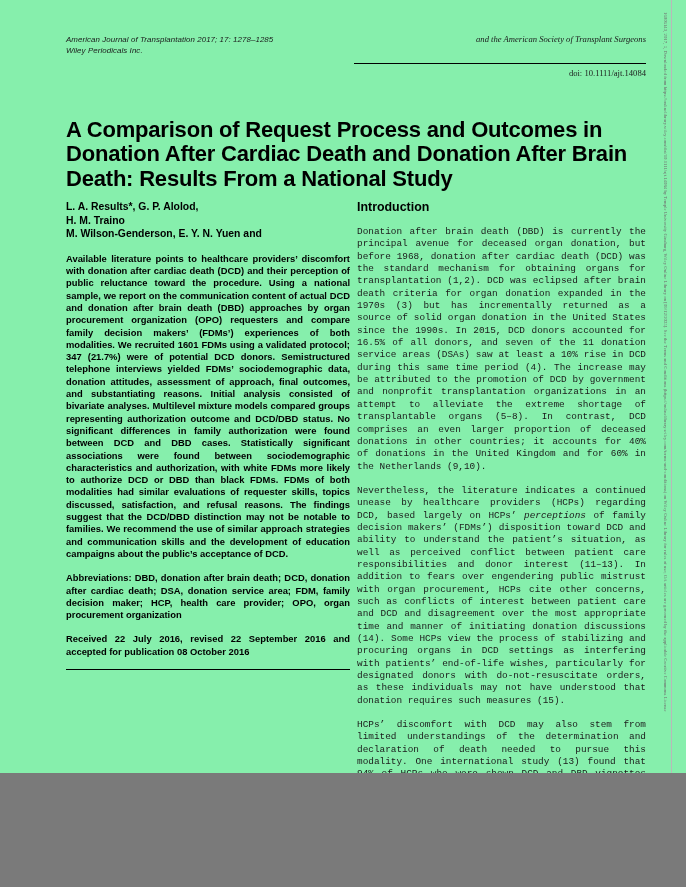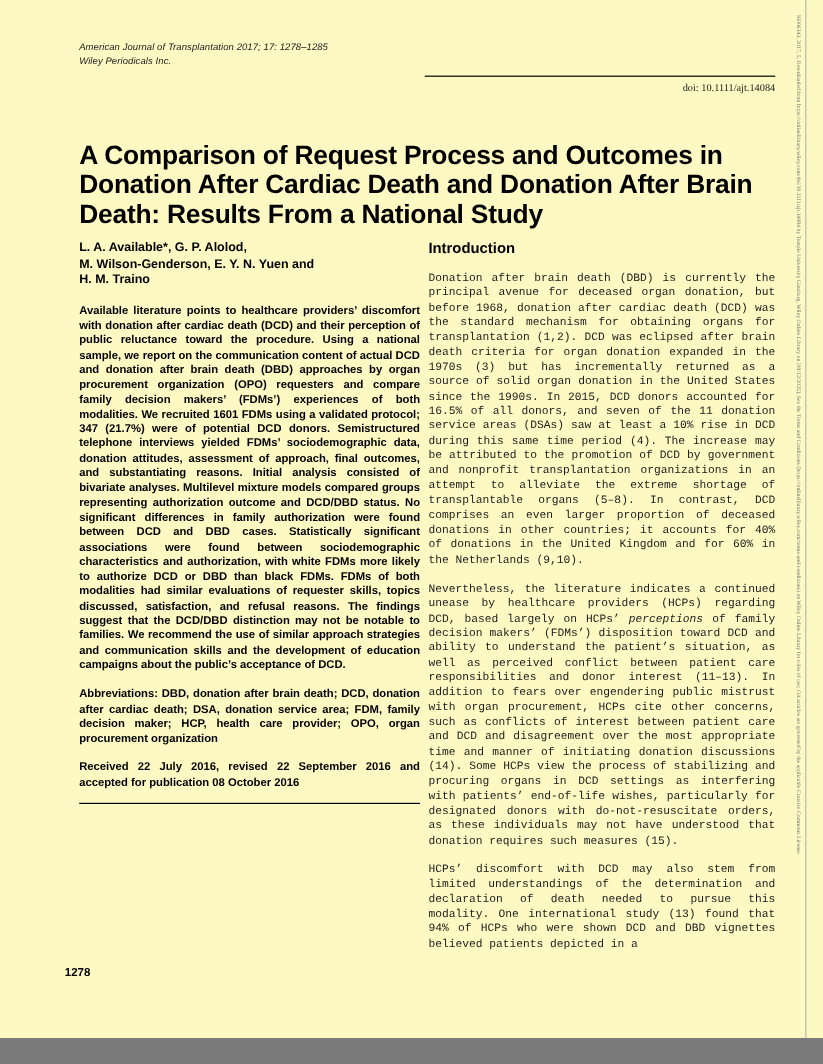--- a/index.html
+++ b/index.html
@@ -7,22 +7,22 @@
     margin: 0;
     padding: 0;
     background: #7a7a7a;
   }
   body {
     font-family: "Liberation Sans", sans-serif;
   }
   .page {
     position: relative;
     width: 686px;
-    height: 865px;
-    background: #fef9c3;
+    height: 773px;
+    background: #86efac;
     overflow: hidden;
     box-sizing: border-box;
   }
 
   
   .masthead {
     position: absolute;
     left: 66px;
     top: 34px;
     width: 580px;
@@ -211,35 +211,36 @@
 <body>
 
 <div class="page">
 
   <div class="masthead">
     <div class="journal-ref">
       <div>American Journal of Transplantation 2017; 17: 1278–1285</div>
       <div>Wiley Periodicals Inc.</div>
     </div>
     <div class="copyright-block">
+      <div class="copyright-line">and the American Society of Transplant Surgeons</div>
     </div>
   </div>
   <div class="header-rule"></div>
   <div class="doi-wrap">
     <div class="doi">doi: 10.1111/ajt.14084</div>
   </div>
 
   <h1 class="article-title">A Comparison of Request Process and Outcomes in Donation After Cardiac Death and Donation After Brain Death: Results From a National Study</h1>
 
   <div class="col-left">
 
     <div class="authors">
-      <div>L. A. Available*, G. P. Alolod,</div>
+      <div>L. A. Results*, G. P. Alolod,</div>
+      <div>H. M. Traino</div>
       <div>M. Wilson-Genderson, E. Y. N. Yuen and</div>
-      <div>H. M. Traino</div>
     </div>
 
 
     <div class="abstract">
       <p>Available literature points to healthcare providers’ discomfort with donation after cardiac death (DCD) and their perception of public reluctance toward the procedure. Using a national sample, we report on the communication content of actual DCD and donation after brain death (DBD) approaches by organ procurement organization (OPO) requesters and compare family decision makers’ (FDMs’) experiences of both modalities. We recruited 1601 FDMs using a validated protocol; 347 (21.7%) were of potential DCD donors. Semistructured telephone interviews yielded FDMs’ sociodemographic data, donation attitudes, assessment of approach, final outcomes, and substantiating reasons. Initial analysis consisted of bivariate analyses. Multilevel mixture models compared groups representing authorization outcome and DCD/DBD status. No significant differences in family authorization were found between DCD and DBD cases. Statistically significant associations were found between sociodemographic characteristics and authorization, with white FDMs more likely to authorize DCD or DBD than black FDMs. FDMs of both modalities had similar evaluations of requester skills, topics discussed, satisfaction, and refusal reasons. The findings suggest that the DCD/DBD distinction may not be notable to families. We recommend the use of similar approach strategies and communication skills and the development of education campaigns about the public’s acceptance of DCD.</p>
       <p>Abbreviations: DBD, donation after brain death; DCD, donation after cardiac death; DSA, donation service area; FDM, family decision maker; HCP, health care provider; OPO, organ procurement organization</p>
       <p>Received 22 July 2016, revised 22 September 2016 and accepted for publication 08 October 2016</p>
     </div>
 
     <div class="abstract-rule"></div>

